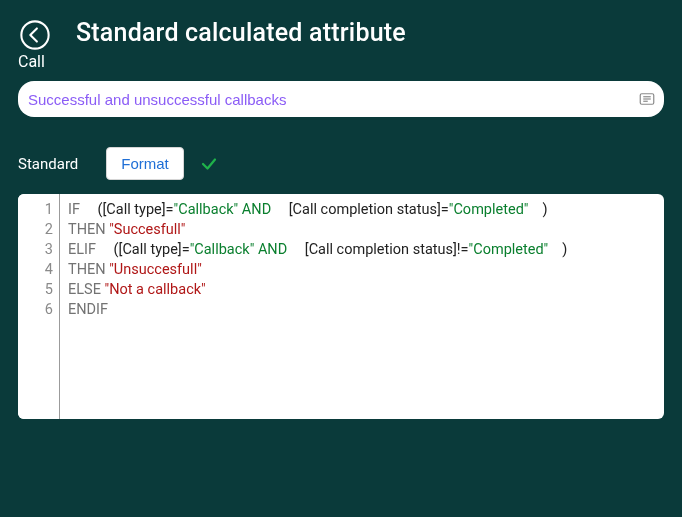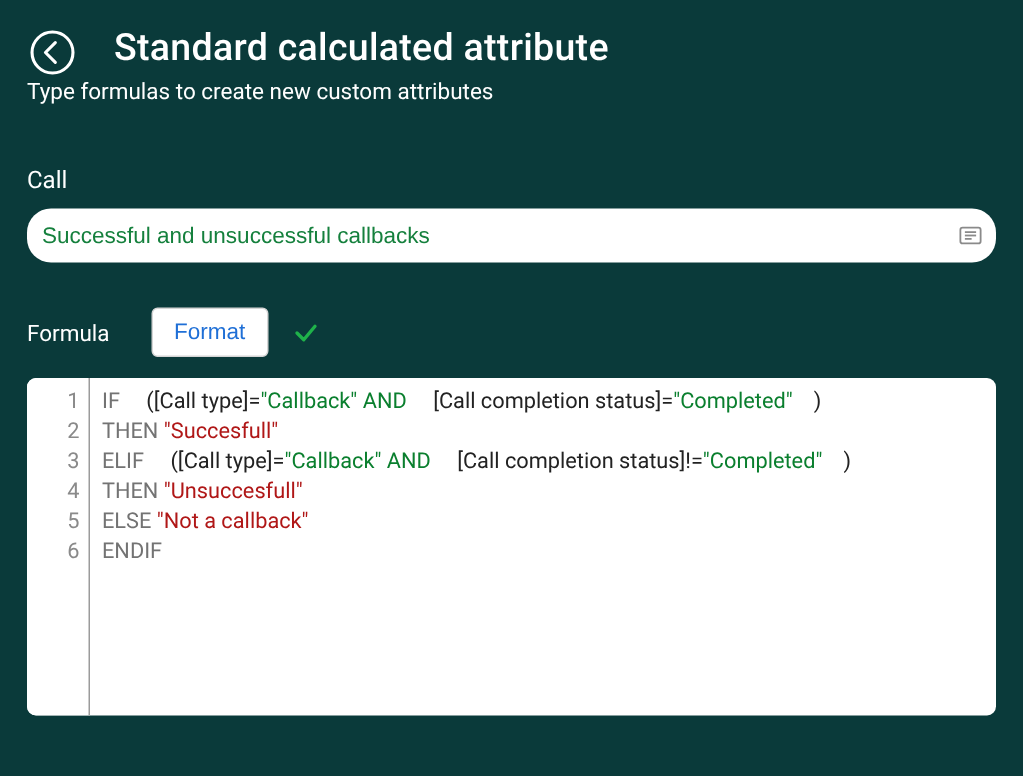--- a/index.html
+++ b/index.html
@@ -46,21 +46,21 @@
     .label {
       font-size: 16px;
       margin-bottom: 10px;
       display: block;
     }
     .name-row { margin-bottom: 30px; }
     .name-input {
       width: 100%;
       height: 36px;
       background: #fff;
-      color: #15803d;
+      color: #8b5cf6;
       border: none;
       border-radius: 16px;
       padding: 0 36px 0 10px;
       font-size: 15px;
       position: relative;
     }
     .name-input-wrap {
       position: relative;
     }
     .input-icon {
@@ -137,39 +137,38 @@
   <div class="header-row">
     <div class="back-btn">
       <svg viewBox="0 0 34 34" fill="none" stroke="#fff" stroke-width="2.2">
         <circle cx="17" cy="17" r="14.5"></circle>
         <path d="M19 10 L12 17 L19 24" stroke-linecap="round" stroke-linejoin="round"></path>
       </svg>
     </div>
     <div class="page-title">Standard calculated attribute</div>
   </div>
 
-  <div class="subtitle">Type formulas to create new custom attributes</div>
 
   <div class="name-row">
     <span class="label">Call</span>
     <div class="name-input-wrap">
       <input type="text" class="name-input" value="Successful and unsuccessful callbacks" style="">
       <span class="input-icon">
         <svg viewBox="0 0 24 24" fill="none" stroke="#8a8a8a" stroke-width="1.6">
           <rect x="3" y="5" width="18" height="14" rx="2"></rect>
           <line x1="7" y1="9" x2="17" y2="9"></line>
           <line x1="7" y1="12" x2="17" y2="12"></line>
           <line x1="7" y1="15" x2="13" y2="15"></line>
         </svg>
       </span>
     </div>
   </div>
 
   <div class="formula-bar">
-    <span class="formula-label">Formula</span>
+    <span class="formula-label">Standard</span>
     <button class="format-btn">Format</button>
     <span class="valid-icon">
       <svg viewBox="0 0 24 24" fill="none" stroke="#1fb24a" stroke-width="3" stroke-linecap="round" stroke-linejoin="round">
         <polyline points="4 12 10 18 20 6"></polyline>
       </svg>
     </span>
   </div>
 
   <div class="editor">
     <div class="gutter" id="gutter">

